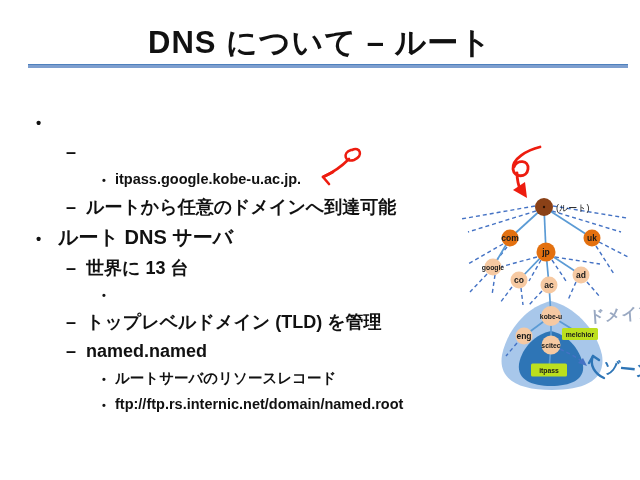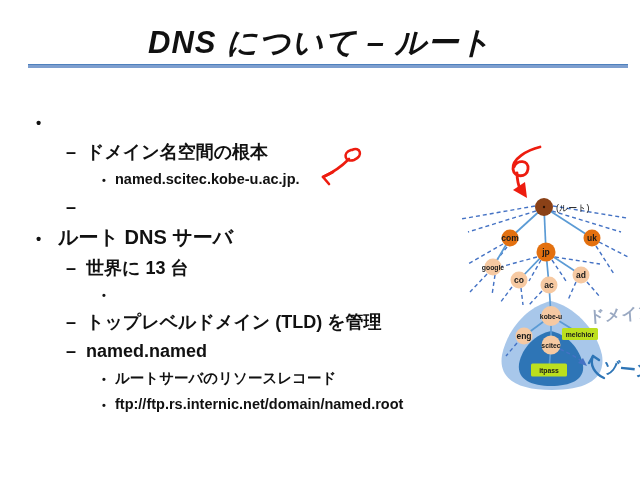--- a/index.html
+++ b/index.html
@@ -1,21 +1,21 @@
 <!DOCTYPE html>
 <html><head>
 <meta charset="utf-8">
 <style>
   html,body{margin:0;padding:0;}
   body{width:640px;height:480px;background:#ffffff;overflow:hidden;
        font-family:"Liberation Sans", sans-serif;}
   #slide{position:relative;width:640px;height:480px;background:#fff;}
 
   .title{position:absolute;top:22px;left:0;width:640px;text-align:center;
-         font-size:31px;font-weight:bold;color:#111;letter-spacing:1px;font-style:italic;}
+         font-size:31px;font-weight:bold;color:#111;letter-spacing:1px;}
   .title-underline{position:absolute;top:64px;left:28px;width:600px;height:3px;
          background:#7e9fcf;border-top:1px solid #4f81bd;}
 
   #bullets{position:absolute;left:28px;top:108px;width:470px;color:#111;}
   .li{display:flex;align-items:baseline;font-weight:bold;white-space:nowrap;}
   .li .mk{display:inline-block;text-align:left;}
   .lv1{font-size:20px;line-height:30px;margin-left:8px;}
   .lv1 .mk{width:22px;font-size:15px;}
   .lv2{font-size:18px;line-height:29px;margin-left:38px;}
   .lv2 .mk{width:20px;}
@@ -32,28 +32,28 @@
 
   <div class="title">DNS について – ルート</div>
   <div class="title-underline"></div>
 
   <div id="bullets">
       <div class="li lv1">
         <span class="mk">•</span>
       </div>
       <div class="li lv2">
         <span class="mk">–</span>
-        <span>ドメイン名空間の根本</span>
       </div>
       <div class="li lv3">
         <span class="mk">•</span>
-        <span>named.scitec.kobe-u.ac.jp.</span>
+        <span>itpass.google.kobe-u.ac.jp.</span>
       </div>
       <div class="li lv2">
         <span class="mk">–</span>
+        <span>ルートから任意のドメインへ到達可能</span>
       </div>
       <div class="li lv1">
         <span class="mk">•</span>
         <span>ルート DNS サーバ</span>
       </div>
       <div class="li lv2">
         <span class="mk">–</span>
         <span>世界に 13 台</span>
       </div>
       <div class="li lv3">

